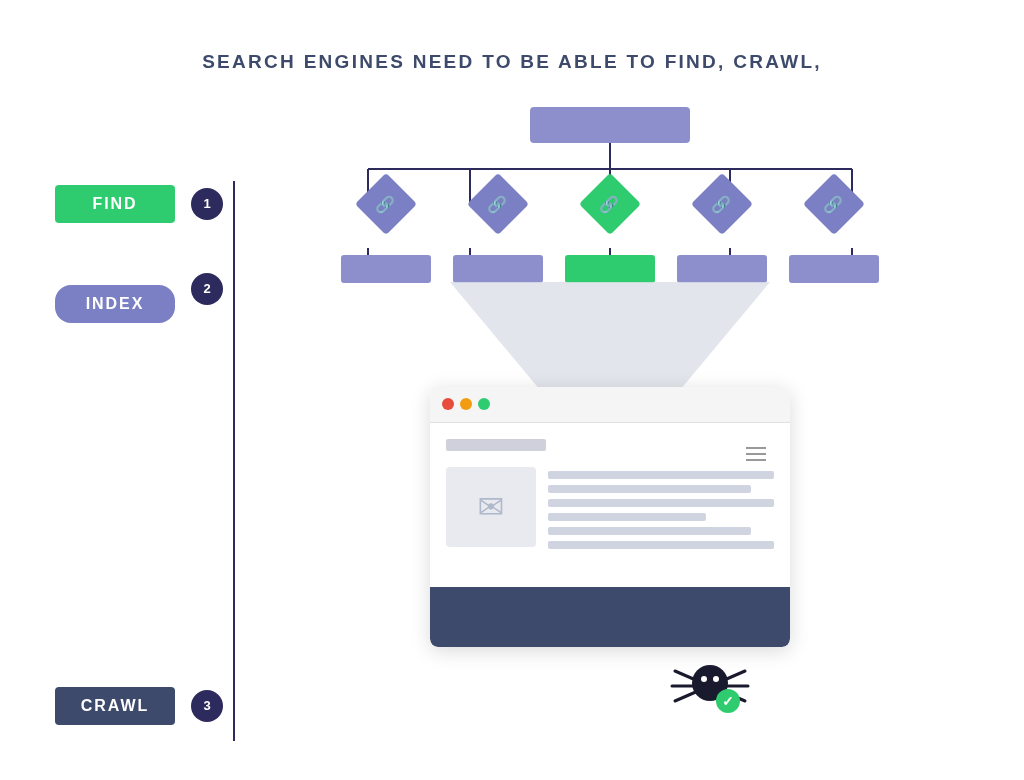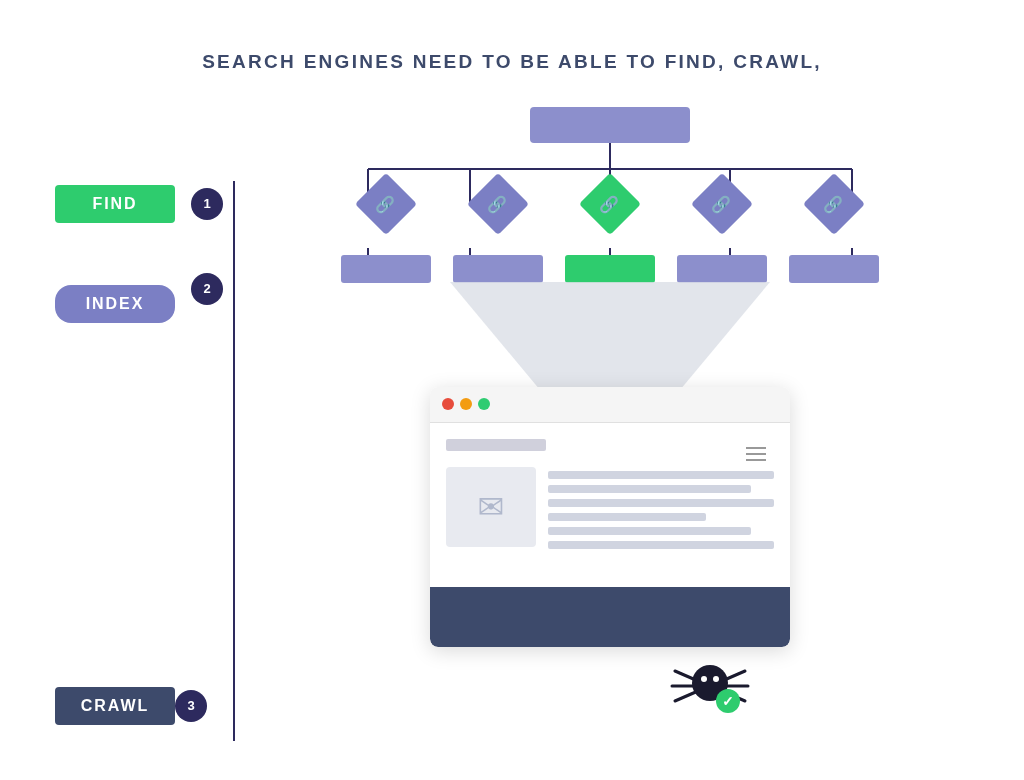--- a/index.html
+++ b/index.html
@@ -318,20 +318,21 @@
       align-items: center;
       gap: 16px;
     }
 
     .crawl-row {
       position: absolute;
       left: 55px;
       top: 590px;
       display: flex;
       align-items: center;
+      gap: 16px;
     }
 
   </style>
 </head>
 <body>
 
 <div class="page-container">
 
   <div class="title-block">
     <div class="title-text">SEARCH ENGINES NEED TO BE ABLE TO FIND, CRAWL,</div>

